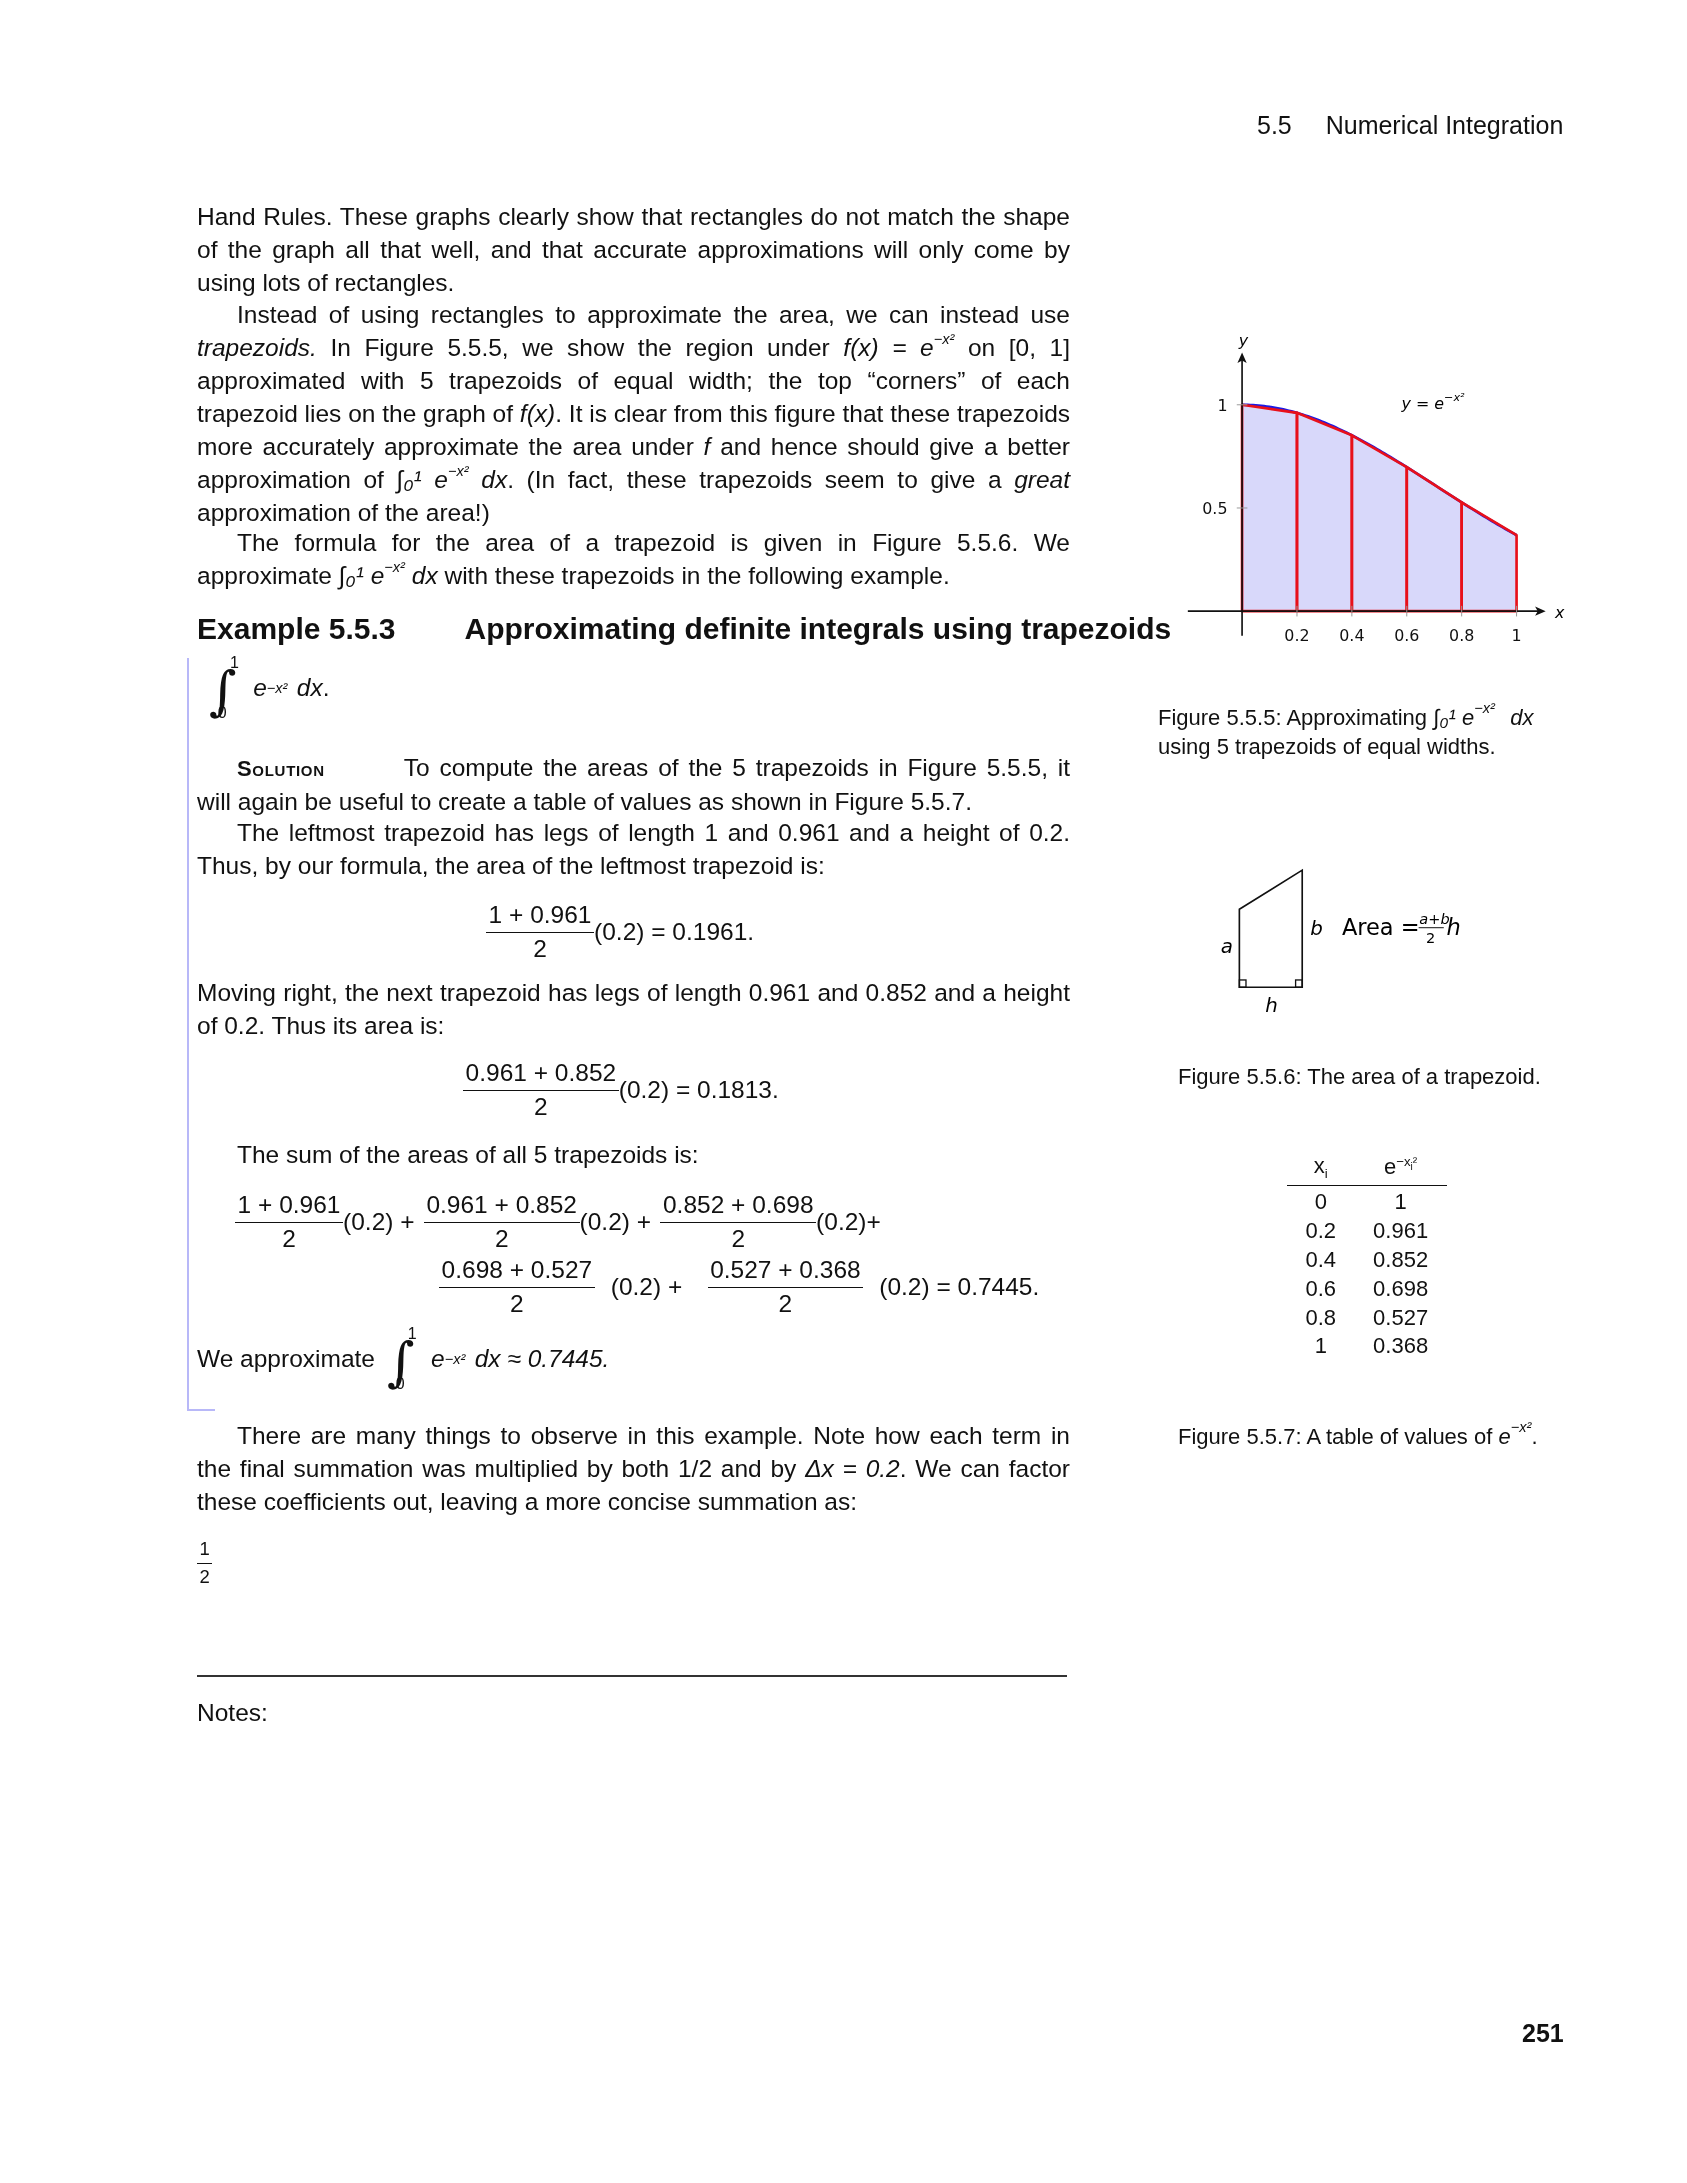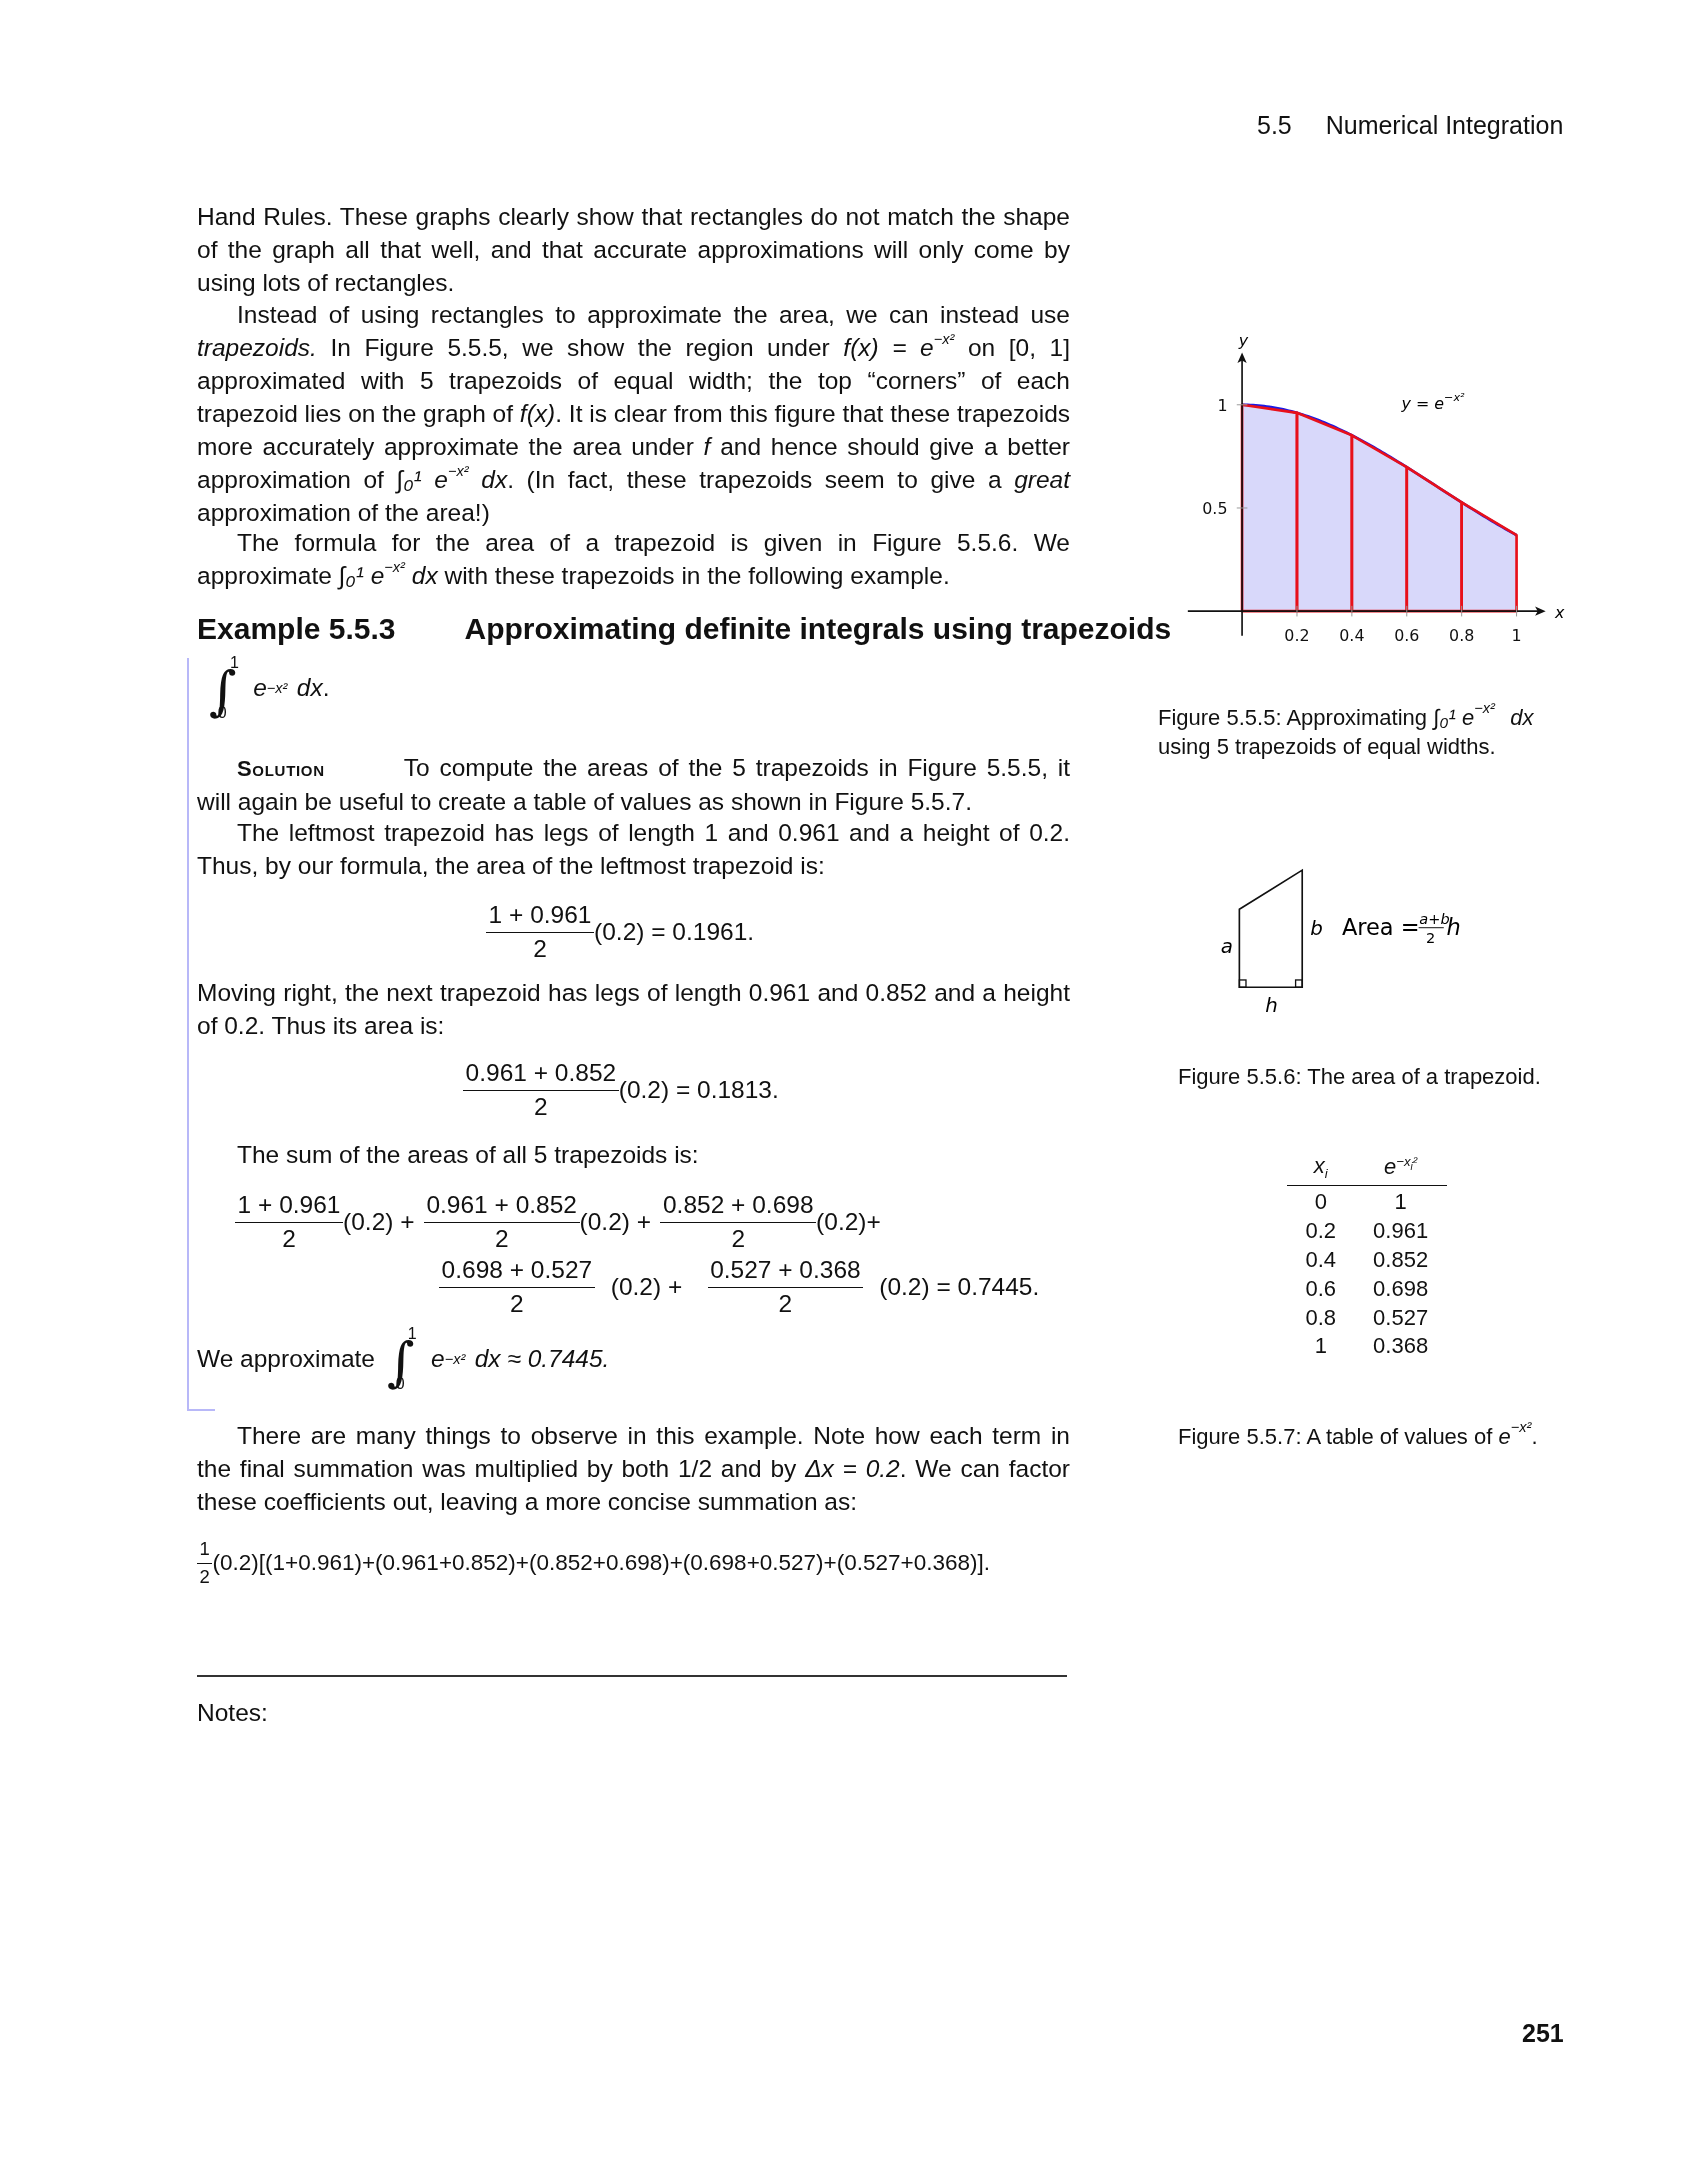--- a/index.html
+++ b/index.html
@@ -19,21 +19,21 @@
   .pagenum { left:1522px; top:2019px; font-size:25px; font-weight:bold; }
   .ex-title { left:197px; top:612px; font-size:30px; font-weight:bold; }
   .ex-title .gap { display:inline-block; width:69px; }
   .ex-border { left:187px; top:658px; width:2px; height:753px; background:#b8b8f8; }
   .ex-stub { left:187px; top:1409px; width:28px; height:2px; background:#b8b8f8; }
   .solution { font-variant:small-caps; font-weight:bold; font-size:22px; letter-spacing:0.7px; }
   .eq { position:absolute; font-size:24.5px; display:flex; align-items:center; white-space:nowrap; }
   .notes-rule { left:197px; top:1675px; width:870px; height:2px; background:#333; }
   .caption { font-size:22px; line-height:29px;margin-top:28px; }
   table.vals { border-collapse:collapse; font-size:22px; }
-  table.vals th { font-weight:normal; font-style:italic; padding:0 18.5px 4px; border-bottom:1.7px solid #111; }
+  table.vals th { font-weight:normal; padding:0 18.5px 4px; border-bottom:1.7px solid #111; }
   table.vals td { text-align:center; padding:2.6px 18.5px 1.3px; line-height:25px; }
   svg text { font-family:"DejaVu Sans", sans-serif; }
 </style>
 </head>
 <body>
 
 <div class="abs header">
   <span>5.5</span>
   <span style="display:inline-block;width:20px"></span>
   <span>Numerical Integration</span>
@@ -138,21 +138,20 @@
 
 <div class="para indent" style="top:1419px;">
   <span>There are many things to observe in this example. Note how each term in the final summation was multiplied by both 1/2 and by </span><span class="it">Δx = 0.2</span><span>. We can factor these coefficients out, leaving a more concise summation as:</span>
 </div>
 
 <div class="eq" style="left:197px;top:1538px;font-size:22.5px;">
   <span class="frac" style="font-size:18.5px">
       <span class="num" style="border-bottom-width:1.3px">1</span>
       <span class="den">2</span>
     </span>
-  <span>(0.2)[(1+0.961)+(0.961+0.852)+(0.852+0.698)+(0.698+0.527)+(0.527+0.368)].</span>
 </div>
 
 <div class="abs notes-rule"></div>
 <div class="abs txt" style="left:197px;top:1697px;">Notes:</div>
 
 <svg class="abs" id="fig555" style="left:1125px;top:318px;" width="463" height="331" viewBox="0 0 700 500">
   <polygon id="fill-region" fill="#d8d8fa" stroke="none" points="177,131 181.15,131.03119844005198 185.3,131.12477504332765 189.45,131.28067367789947 193.6,131.4988008529068 197.75,131.77902581199243 201.9,132.1211806639301 206.05,132.52506055026112 210.2,132.9904238497055 214.35,133.5169924190618 218.5,134.10445187025954 222.65,134.75245188317848 226.8,135.4606065537978 230.95,136.22849477719228 235.10000000000002,137.05566066484232 239.25,137.94161399567906 243.4,138.88583070024032 247.55,139.8877533772677 251.7,140.94679184203244 255.85,142.06232370563356 260,143.23369498447516 264.15,144.4602207390842 268.3,145.74118574139817 272.45,147.07584516961134 276.6,148.46342532963524 280.75,149.90312440219554 284.9,151.394113214556 289.05,152.93553603583024 293.20000000000005,154.52651139481424 297.35,156.1661329192463 301.5,157.85347019537681 305.65,159.5875696467084 309.8,161.36745543074608 313.95000000000005,163.19213035257854 318.1,165.06057679409565 322.25,166.97175765763313 326.4,168.9246173228214 330.55,170.91808261540763 334.7,172.95106378680902 338.85,175.02245550315155 343,177.13113784254205 347.15,179.27597729932057 351.29999999999995,181.45582779403912 355.45,183.66953168791468 359.6,185.91592080050862 363.75,188.1938174293894 367.9,190.5020353705444 372.04999999999995,192.83938093831432 376.2,195.20465398363743 380.35,197.59664890940203 384.5,200.0141556817217 388.65,202.455960835964 392.8,204.92084847638316 396.95000000000005,207.40760126822468 401.1,209.91500142119494 405.25,212.4418316632094 409.40000000000003,214.9868762033588 413.54999999999995,217.54892168305958 417.7,220.1267581143813 421.85,222.71917980457243 426,225.32498626583833 430.15,227.94298310945257 434.3,230.57198292331947 438.45,233.21080613213516 442.6,235.85828183933225 446.75,238.51324865002576 450.90000000000003,241.1745554742155 455.05,243.8410623095366 459.20000000000005,246.51164100288702 463.34999999999997,249.18517599029934 467.5,251.86056501446217 471.65,254.5367198193361 475.8,257.2125668213478 479.95,259.88704775668657 484.1,262.55912030426543 488.25,265.22775868395206 492.4,267.8919542297107 496.55,270.5507159373411 500.7,273.2030709865353 504.85,275.8480652370176 509,278.4847636985688 513.1500000000001,281.11225097477893 517.3,283.72963168040576 521.45,286.33603083226376 525.5999999999999,288.930594213596 529.75,291.5124887119272 533.9,294.0809026304289 538.05,296.63504597286476 542.2,299.1741507022199 546.35,301.69747097315286 550.5,304.20428333844234 554.6500000000001,306.6938869296347 558.8,309.1656036121292 562.95,311.6187781149715 567.0999999999999,314.0527781356526 571.25,316.46699442024396 575.4,318.8608408192241 579.55,321.2337543193814 583.7,323.58519505220244 587.85,325.91464627918174 592,328.22161435451 592,443 177,443"></polygon>
   <path id="curve" fill="none" stroke="#1a1ae6" stroke-width="4" d="M177 131 L181.15 131.03119844005198 L185.3 131.12477504332765 L189.45 131.28067367789947 L193.6 131.4988008529068 L197.75 131.77902581199243 L201.9 132.1211806639301 L206.05 132.52506055026112 L210.2 132.9904238497055 L214.35 133.5169924190618 L218.5 134.10445187025954 L222.65 134.75245188317848 L226.8 135.4606065537978 L230.95 136.22849477719228 L235.10000000000002 137.05566066484232 L239.25 137.94161399567906 L243.4 138.88583070024032 L247.55 139.8877533772677 L251.7 140.94679184203244 L255.85 142.06232370563356 L260 143.23369498447516 L264.15 144.4602207390842 L268.3 145.74118574139817 L272.45 147.07584516961134 L276.6 148.46342532963524 L280.75 149.90312440219554 L284.9 151.394113214556 L289.05 152.93553603583024 L293.20000000000005 154.52651139481424 L297.35 156.1661329192463 L301.5 157.85347019537681 L305.65 159.5875696467084 L309.8 161.36745543074608 L313.95000000000005 163.19213035257854 L318.1 165.06057679409565 L322.25 166.97175765763313 L326.4 168.9246173228214 L330.55 170.91808261540763 L334.7 172.95106378680902 L338.85 175.02245550315155 L343 177.13113784254205 L347.15 179.27597729932057 L351.29999999999995 181.45582779403912 L355.45 183.66953168791468 L359.6 185.91592080050862 L363.75 188.1938174293894 L367.9 190.5020353705444 L372.04999999999995 192.83938093831432 L376.2 195.20465398363743 L380.35 197.59664890940203 L384.5 200.0141556817217 L388.65 202.455960835964 L392.8 204.92084847638316 L396.95000000000005 207.40760126822468 L401.1 209.91500142119494 L405.25 212.4418316632094 L409.40000000000003 214.9868762033588 L413.54999999999995 217.54892168305958 L417.7 220.1267581143813 L421.85 222.71917980457243 L426 225.32498626583833 L430.15 227.94298310945257 L434.3 230.57198292331947 L438.45 233.21080613213516 L442.6 235.85828183933225 L446.75 238.51324865002576 L450.90000000000003 241.1745554742155 L455.05 243.8410623095366 L459.20000000000005 246.51164100288702 L463.34999999999997 249.18517599029934 L467.5 251.86056501446217 L471.65 254.5367198193361 L475.8 257.2125668213478 L479.95 259.88704775668657 L484.1 262.55912030426543 L488.25 265.22775868395206 L492.4 267.8919542297107 L496.55 270.5507159373411 L500.7 273.2030709865353 L504.85 275.8480652370176 L509 278.4847636985688 L513.1500000000001 281.11225097477893 L517.3 283.72963168040576 L521.45 286.33603083226376 L525.5999999999999 288.930594213596 L529.75 291.5124887119272 L533.9 294.0809026304289 L538.05 296.63504597286476 L542.2 299.1741507022199 L546.35 301.69747097315286 L550.5 304.20428333844234 L554.6500000000001 306.6938869296347 L558.8 309.1656036121292 L562.95 311.6187781149715 L567.0999999999999 314.0527781356526 L571.25 316.46699442024396 L575.4 318.8608408192241 L579.55 321.2337543193814 L583.7 323.58519505220244 L587.85 325.91464627918174 L592 328.22161435451 "></path>
   <g id="traps">
       <polygon points="177,443 177,131 260,143.168 260,443" fill="none" stroke="#e8101a" stroke-width="4" stroke-linejoin="round"></polygon>

